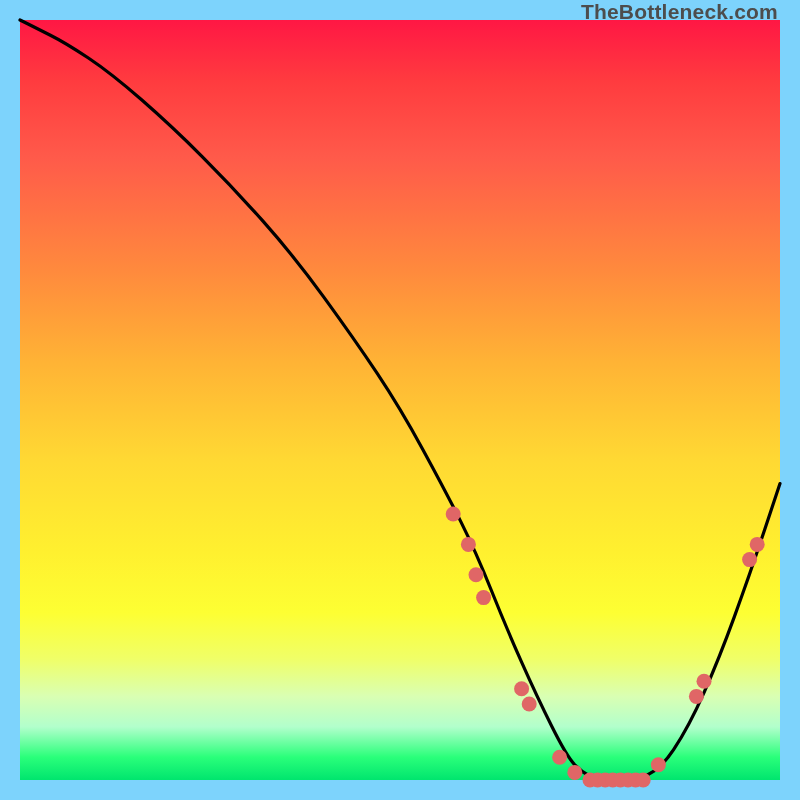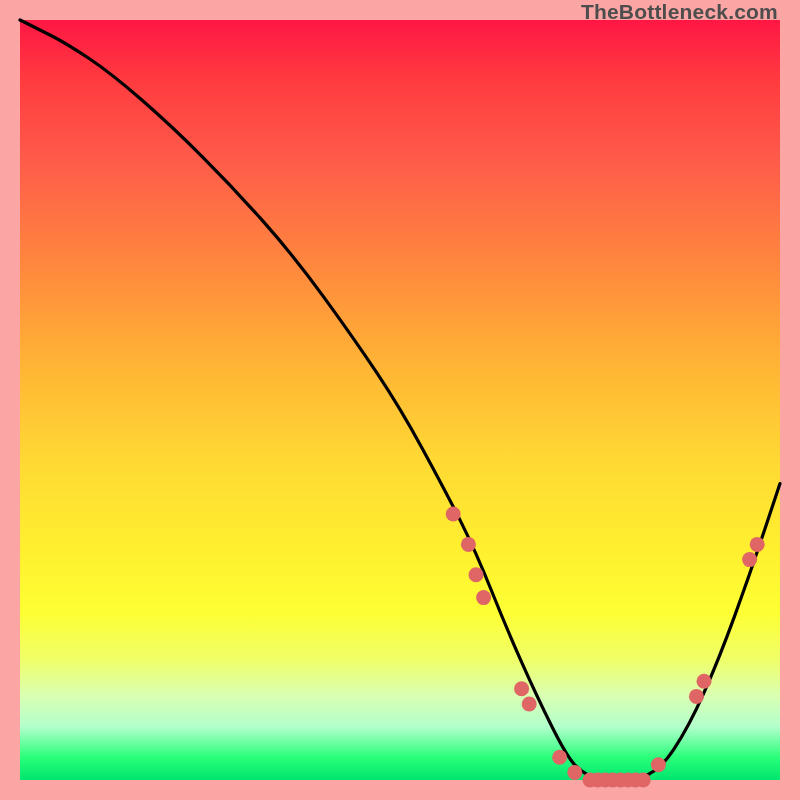--- a/index.html
+++ b/index.html
@@ -8,21 +8,21 @@
     width: 800px;
     height: 800px;
     background: #000;
     overflow: hidden;
     font-family: Arial, Helvetica, sans-serif;
   }
   .outer {
     position: relative;
     width: 800px;
     height: 800px;
-    background: #fca5a5;
+    background: #7dd3fc;
   }
   .plot {
     position: absolute;
     left: 20px;
     top: 20px;
     width: 760px;
     height: 760px;
     background: linear-gradient(
       to bottom,
       #ff1744 0%,

